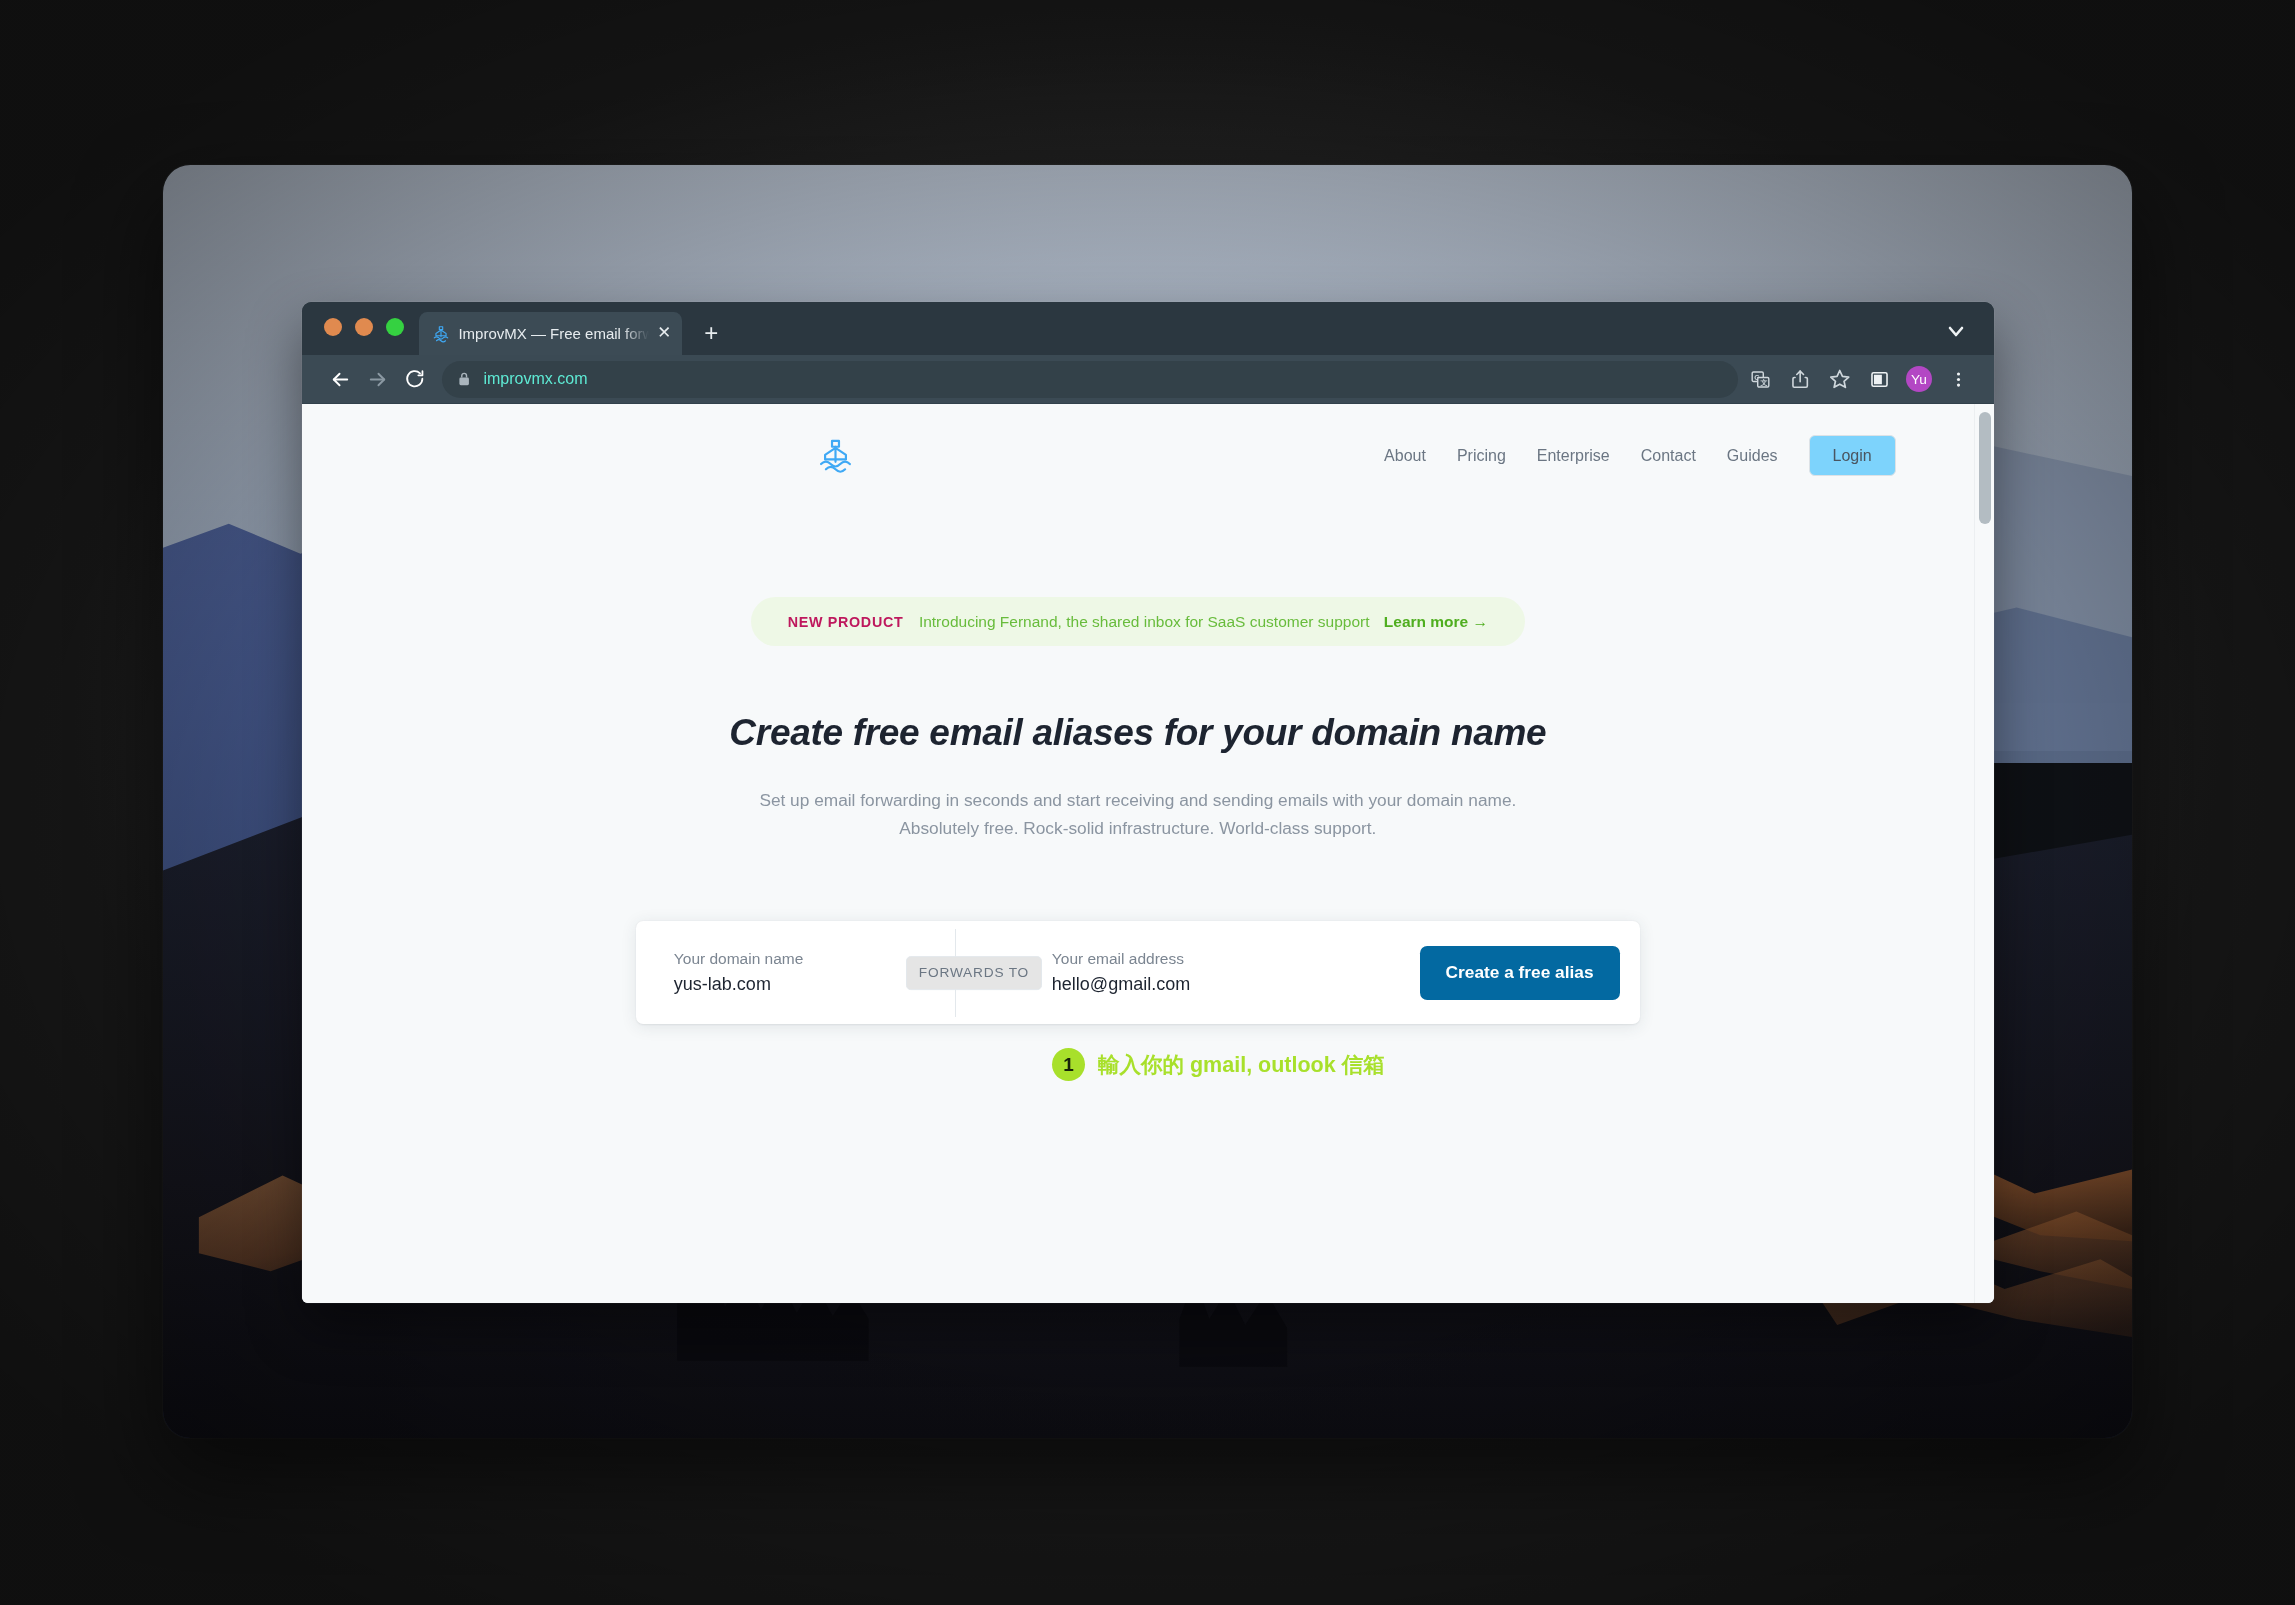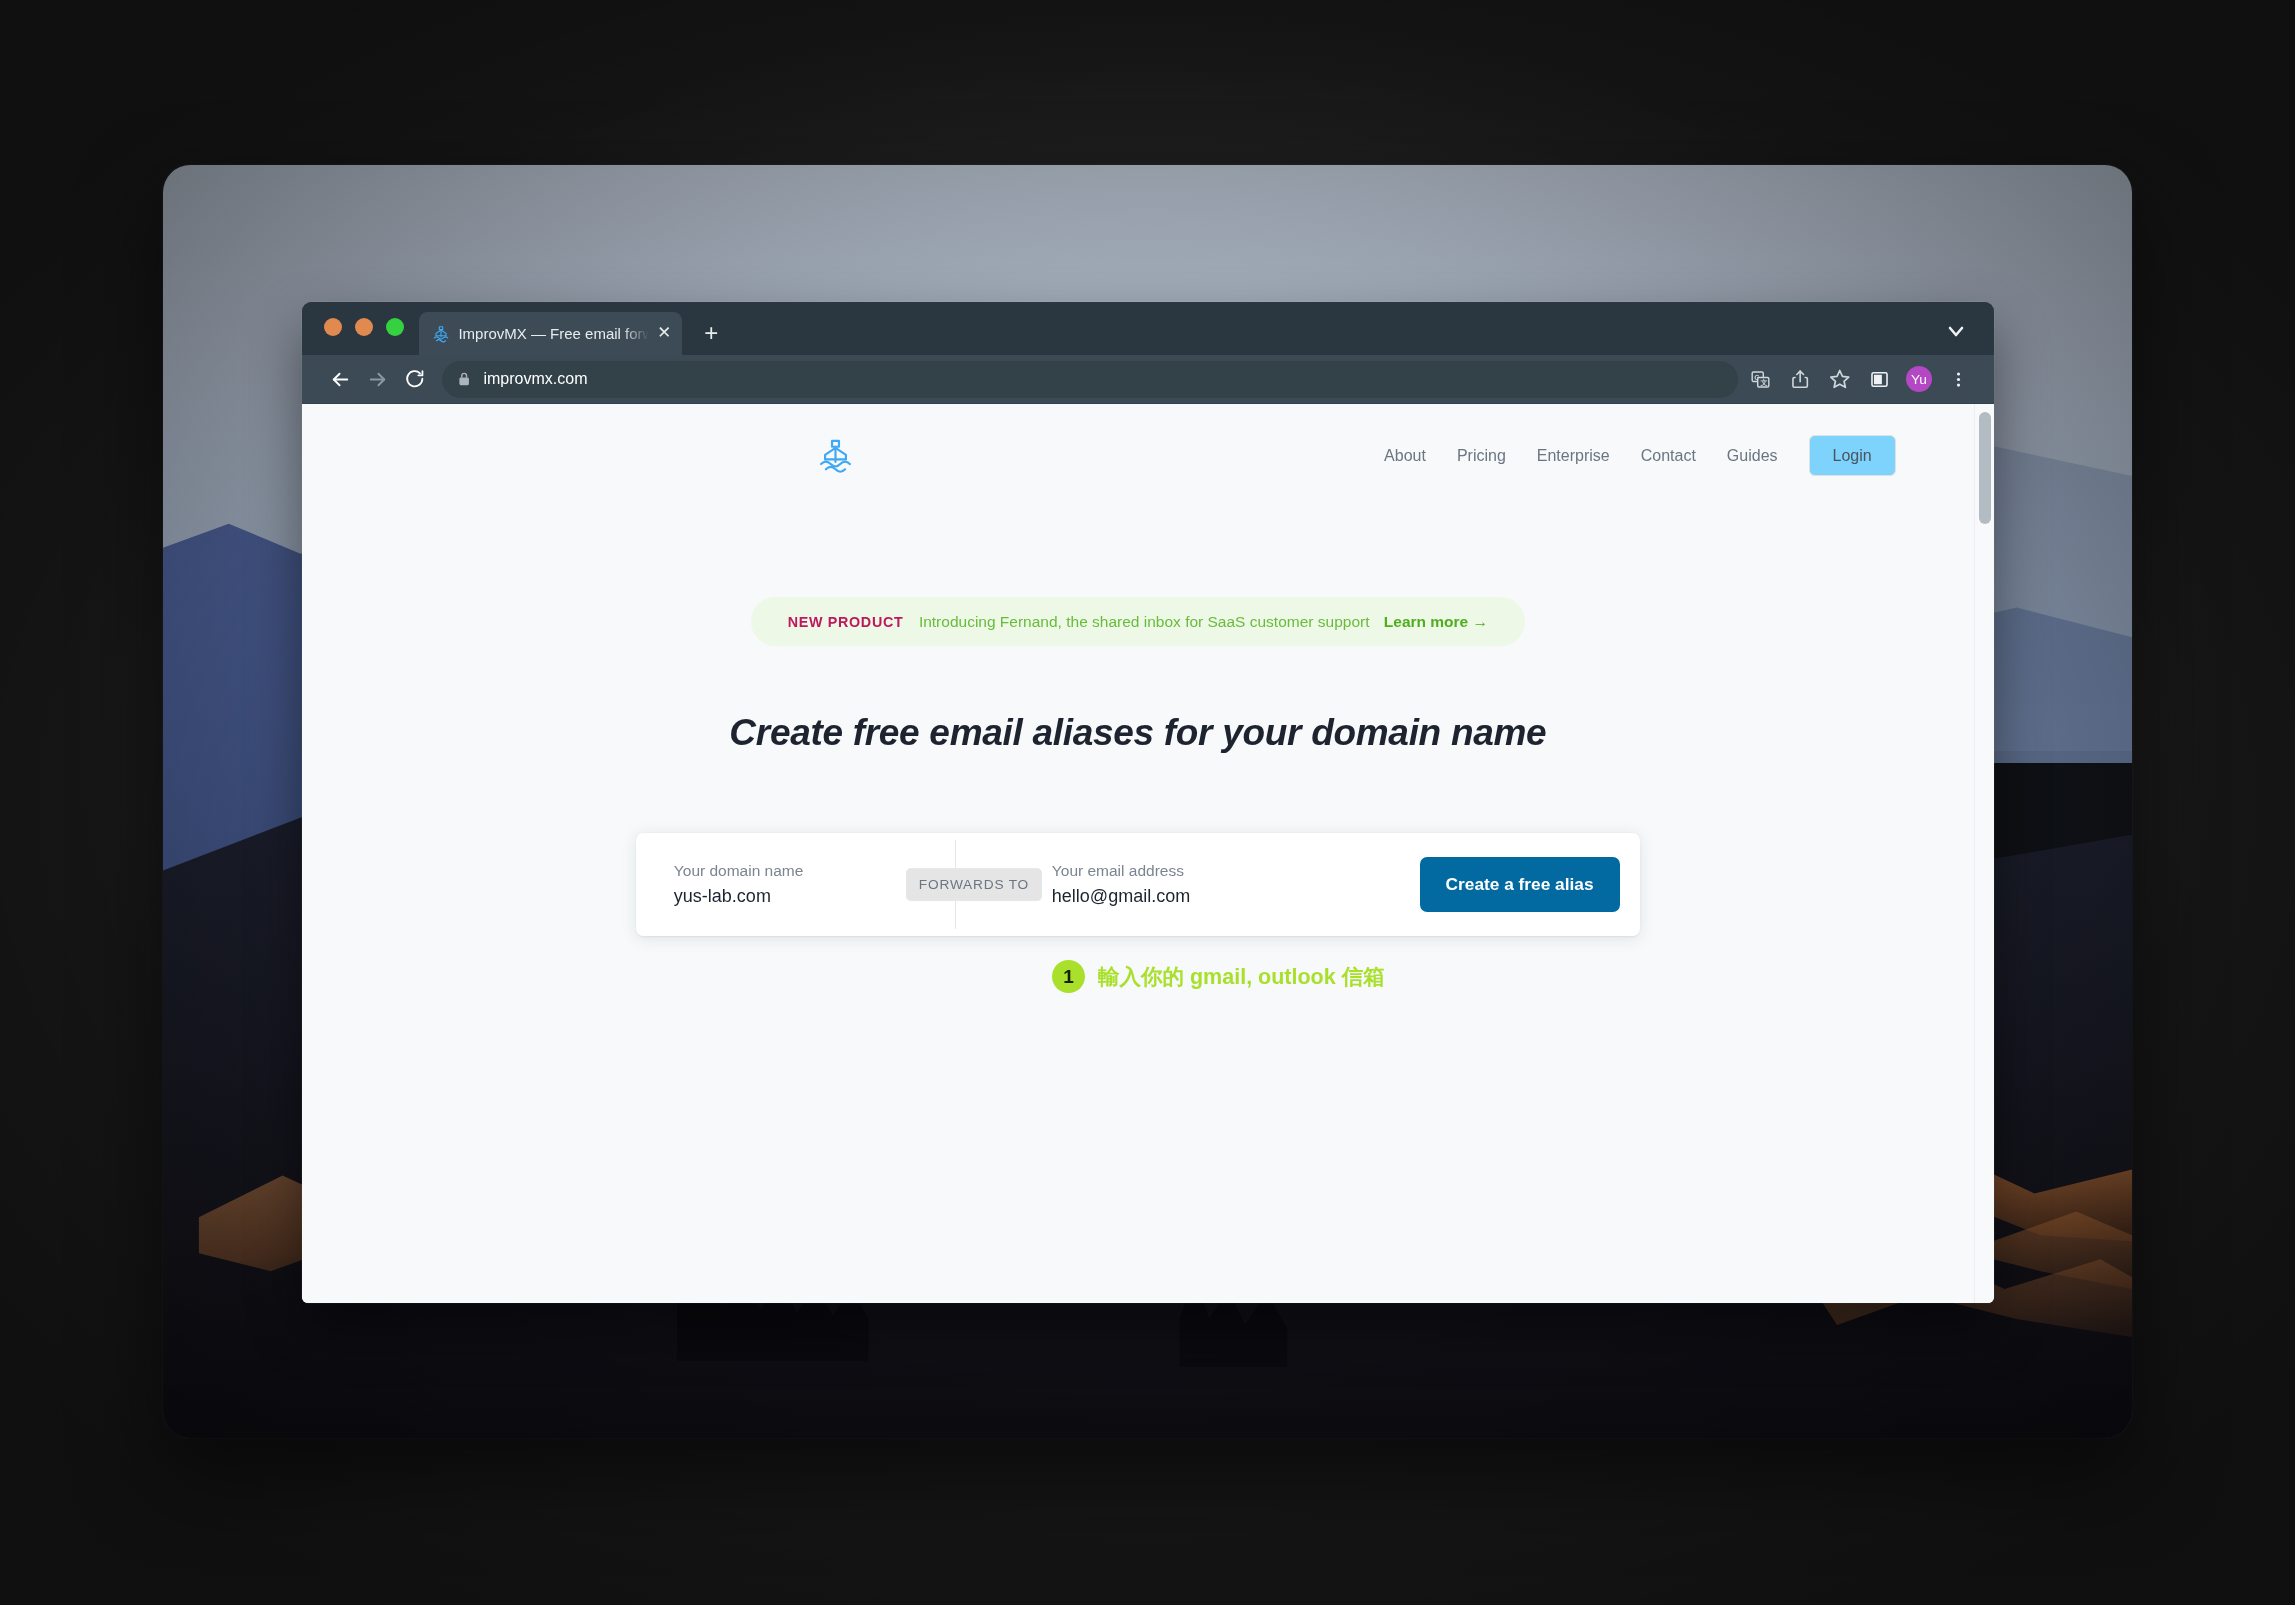--- a/index.html
+++ b/index.html
@@ -168,21 +168,21 @@
     border-radius: 18.5px;
     display: flex;
     align-items: center;
     padding: 0 15.5px;
     gap: 12px;
     margin-left: 8.4px;
     margin-right: 0;
   }
   #lock-icon { width: 14.3px; height: 16.7px; flex: 0 0 auto; }
   #omnibox-url {
-    color: #ffffff;
+    color: #5eead4;
     font-size: 16px;
     white-space: nowrap;
   }
   #toolbar-right {
     display: flex;
     align-items: center;
     gap: 2.4px;
     flex: 0 0 auto;
     padding-left: 4.8px;
   }
@@ -615,20 +615,24 @@
         <div id="hero">
 
           <div id="announcement-banner">
             <span id="banner-tag">NEW PRODUCT</span>
             <span id="banner-text">Introducing Fernand, the shared inbox for SaaS customer support</span>
             <a id="banner-link">Learn more →</a>
           </div>
 
           <h1 id="hero-title">Create free email aliases for your domain name</h1>
 
+          <p id="hero-subtitle">
+            <span>Set up email forwarding in seconds and start receiving and sending emails with your domain name.</span><br>
+            <span>Absolutely free. Rock-solid infrastructure. World-class support.</span>
+          </p>
 
           
           <div id="signup-card">
 
             <div class="field-block" id="domain-field">
               <span class="field-label">Your domain name</span>
               <span class="field-value">yus-lab.com</span>
             </div>
 
             <div id="card-divider"></div>

